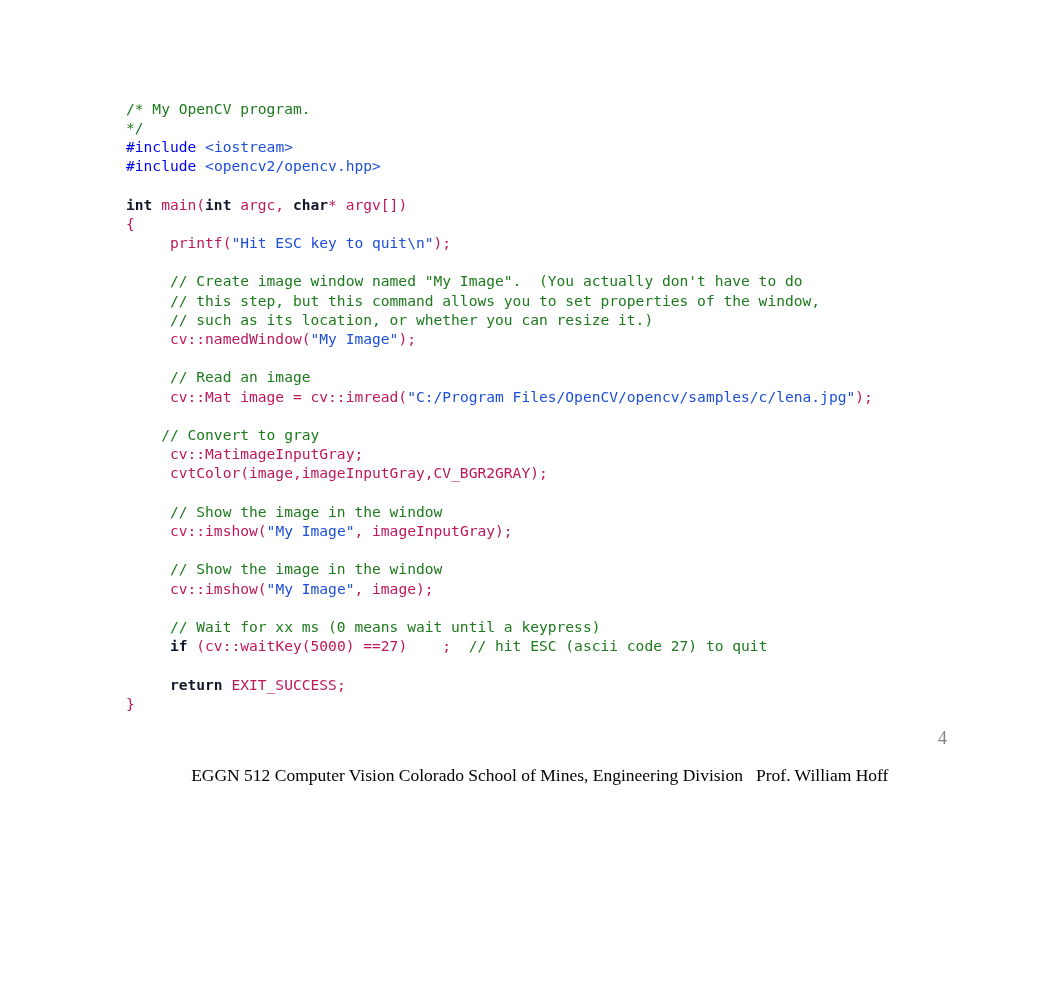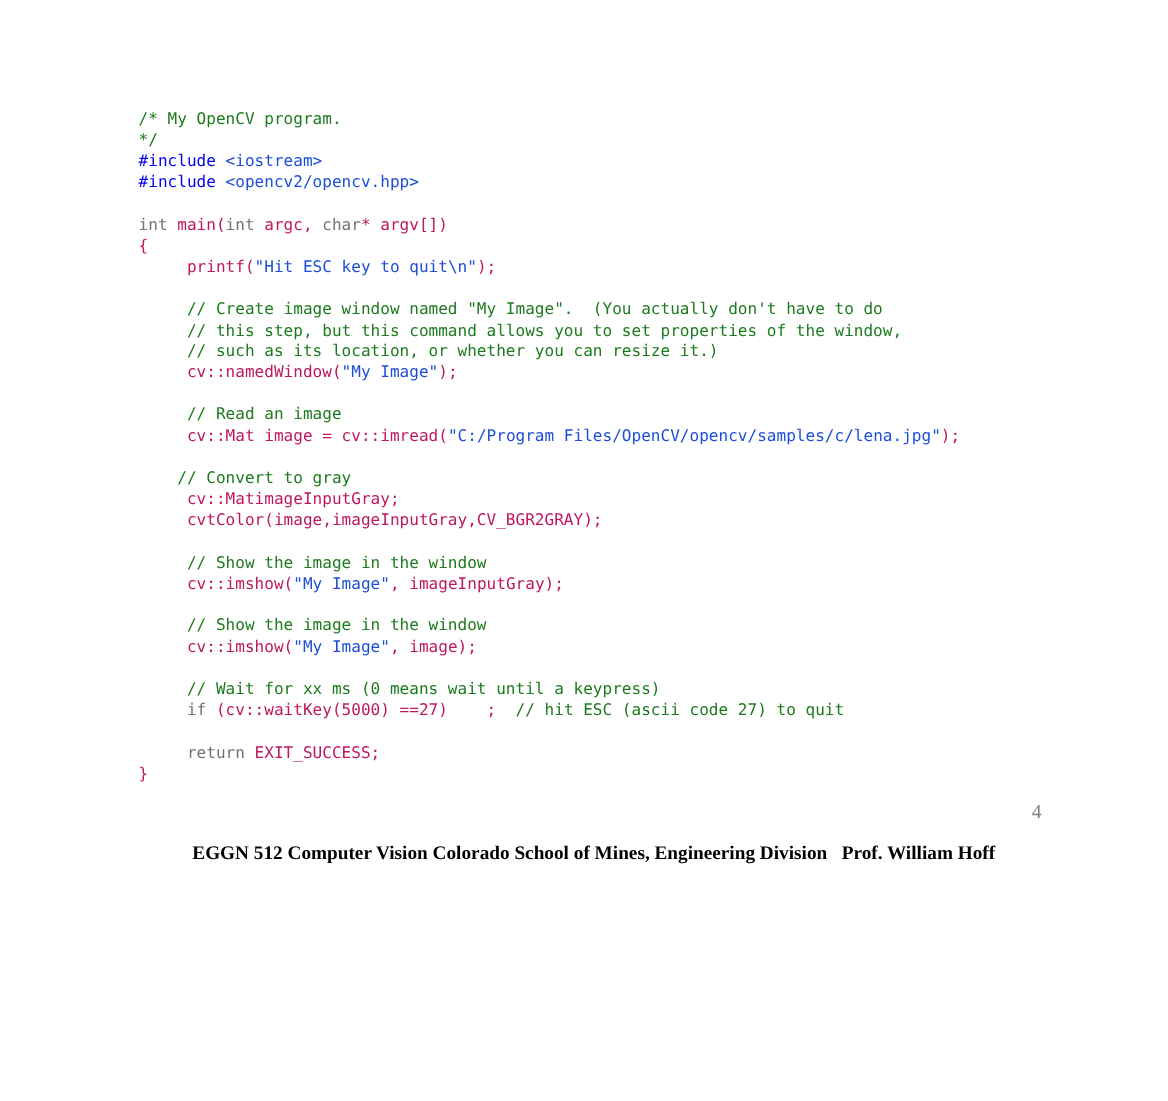--- a/index.html
+++ b/index.html
@@ -69,25 +69,24 @@
   #footer {
     position: absolute;
     left: 0px;
     top: 744px;
     width: 1062px;
     text-align: center;
     font-family: "Liberation Serif", serif;
     font-size: 17.5px;
     color: #000000;
     white-space: pre;
-    font-weight: bold;
   }
   #footer .seg { white-space: pre; }
 </style>
-<style>.tok-cmt{color:#1d7a1d;}.tok-str{color:#1d4ed8;}.tok-kw{color:#737373;}.tok-pp{color:#0000ee;}.tok-plain{color:#be185d;}#page-number{color:#808080;}#footer{color:#000000;}</style></head>
+<style>.tok-cmt{color:#1d7a1d;}.tok-str{color:#1d4ed8;}.tok-kw{color:#0f172a;font-weight:bold;}.tok-pp{color:#0000ee;}.tok-plain{color:#be185d;}#page-number{color:#808080;}#footer{color:#000000;}</style></head>
 <body style="background: rgb(255, 255, 255);">
 
 <div id="slide" style="background: rgb(255, 255, 255);">
 
   <pre id="code-block"><div class="line"><span class="tok-cmt">/* My OpenCV program.</span></div><div class="line"><span class="tok-cmt">*/</span></div><div class="line"><span class="tok-pp">#include</span><span class="tok-plain"> </span><span class="tok-str">&lt;iostream&gt;</span></div><div class="line"><span class="tok-pp">#include</span><span class="tok-plain"> </span><span class="tok-str">&lt;opencv2/opencv.hpp&gt;</span></div><div class="line blank">&nbsp;</div><div class="line"><span class="tok-kw">int</span><span class="tok-plain"> main(</span><span class="tok-kw">int</span><span class="tok-plain"> argc, </span><span class="tok-kw">char</span><span class="tok-plain">* argv[])</span></div><div class="line"><span class="tok-plain">{</span></div><div class="line"><span class="tok-plain">     printf(</span><span class="tok-str">"Hit ESC key to quit\n"</span><span class="tok-plain">);</span></div><div class="line blank">&nbsp;</div><div class="line"><span class="tok-cmt">     // Create image window named "My Image".  (You actually don't have to do</span></div><div class="line"><span class="tok-cmt">     // this step, but this command allows you to set properties of the window,</span></div><div class="line"><span class="tok-cmt">     // such as its location, or whether you can resize it.)</span></div><div class="line"><span class="tok-plain">     cv::namedWindow(</span><span class="tok-str">"My Image"</span><span class="tok-plain">);</span></div><div class="line blank">&nbsp;</div><div class="line"><span class="tok-cmt">     // Read an image</span></div><div class="line"><span class="tok-plain">     cv::Mat image = cv::imread(</span><span class="tok-str">"C:/Program Files/OpenCV/opencv/samples/c/lena.jpg"</span><span class="tok-plain">);</span></div><div class="line blank">&nbsp;</div><div class="line"><span class="tok-cmt">    // Convert to gray</span></div><div class="line"><span class="tok-plain">     cv::MatimageInputGray;</span></div><div class="line"><span class="tok-plain">     cvtColor(image,imageInputGray,CV_BGR2GRAY);</span></div><div class="line blank">&nbsp;</div><div class="line"><span class="tok-cmt">     // Show the image in the window</span></div><div class="line"><span class="tok-plain">     cv::imshow(</span><span class="tok-str">"My Image"</span><span class="tok-plain">, imageInputGray);</span></div><div class="line blank">&nbsp;</div><div class="line"><span class="tok-cmt">     // Show the image in the window</span></div><div class="line"><span class="tok-plain">     cv::imshow(</span><span class="tok-str">"My Image"</span><span class="tok-plain">, image);</span></div><div class="line blank">&nbsp;</div><div class="line"><span class="tok-cmt">     // Wait for xx ms (0 means wait until a keypress)</span></div><div class="line"><span class="tok-plain">     </span><span class="tok-kw">if</span><span class="tok-plain"> (cv::waitKey(5000) ==27)    ;  </span><span class="tok-cmt">// hit ESC (ascii code 27) to quit</span></div><div class="line blank">&nbsp;</div><div class="line"><span class="tok-plain">     </span><span class="tok-kw">return</span><span class="tok-plain"> EXIT_SUCCESS;</span></div><div class="line"><span class="tok-plain">}</span></div></pre>
 
   <div id="page-number">4</div>
 
   <div id="footer">
     <span class="seg">EGGN 512 Computer Vision</span><span class="seg"> </span><span class="seg">Colorado School of Mines, Engineering Division</span><span class="seg">   </span><span class="seg">Prof. William Hoff</span>

